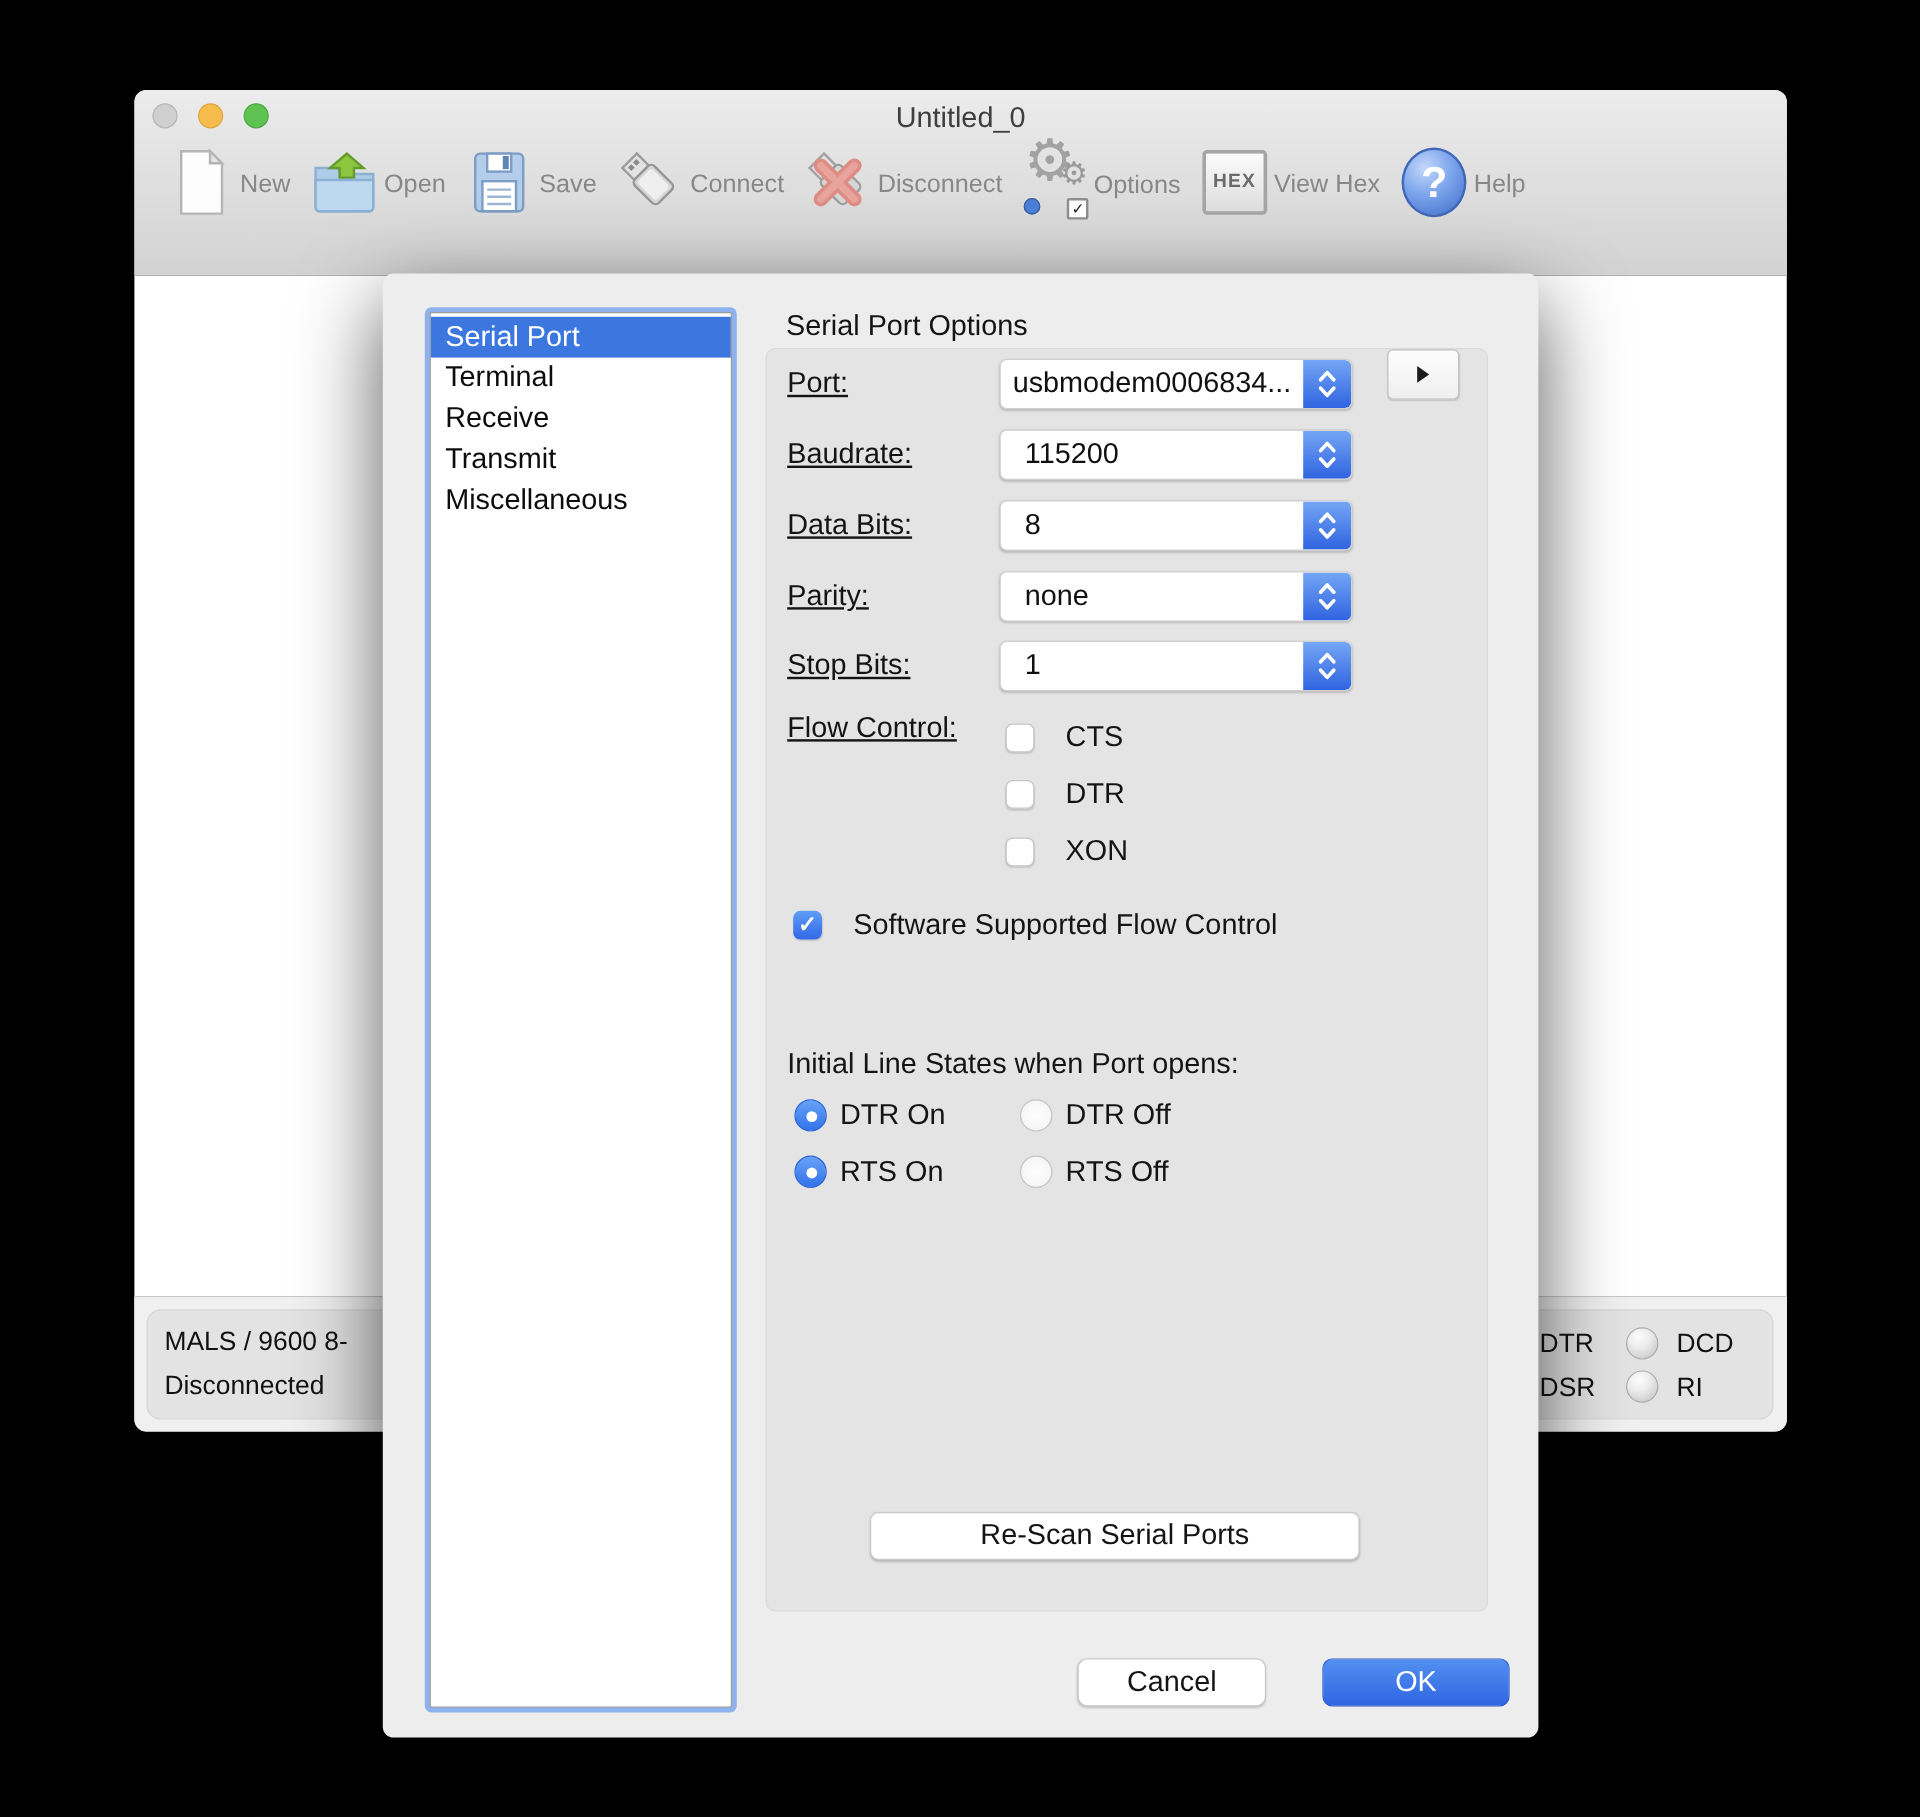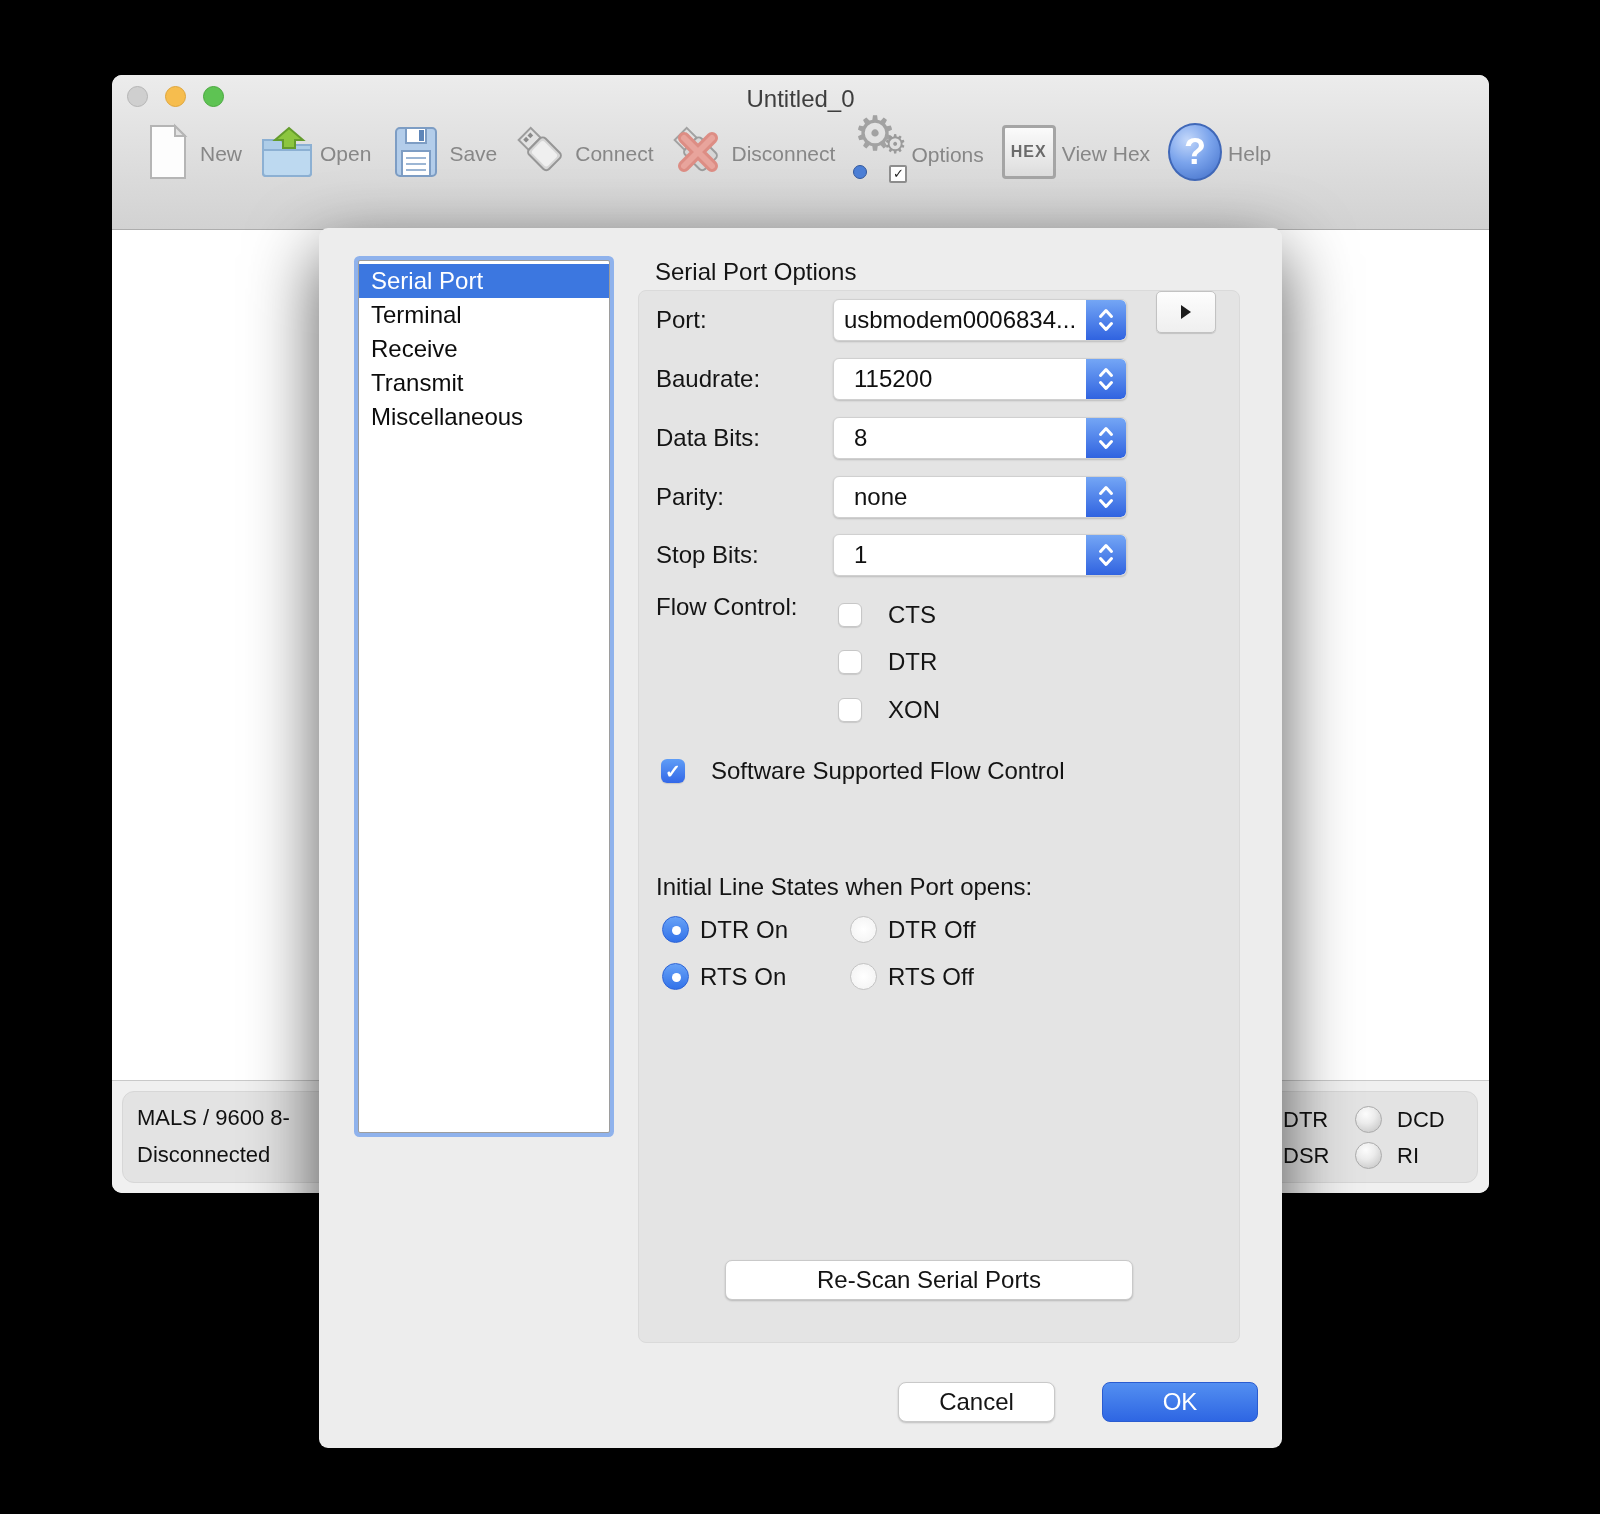--- a/index.html
+++ b/index.html
@@ -47,29 +47,29 @@
   .status-left{position:absolute;left:14px;top:13px;display:flex;flex-direction:column;gap:11px;
     font-size:22px;color:#111;white-space:nowrap;}
   .status-right{position:absolute;left:1160px;top:14px;display:grid;
     grid-template-columns:72px 42px auto;row-gap:9px;align-items:center;font-size:22px;color:#111;}
   .led{width:27px;height:27px;border-radius:50%;border:1px solid #ababab;
     background:radial-gradient(circle at 38% 28%,#fdfdfd 0%,#ececec 40%,#cfcfcf 78%,#c5c5c5 100%);}
 
   
   .dialog{position:absolute;left:319px;top:228px;width:963px;height:1220px;background:#ededed;
     border-radius:9px;box-shadow:0 25px 70px rgba(0,0,0,.65);}
-  .listbox{position:absolute;left:39px;top:32px;width:252px;height:873px;background:#fff;
+  .listbox{position:absolute;left:39px;top:32px;width:252px;height:1163px;background:#fff;
     border:1px solid #9d9d9d;box-shadow:0 0 0 4px #8fb2ec;border-radius:2px;padding-top:3px;}
   .lb-item{height:34px;line-height:34px;padding-left:12px;font-size:24px;color:#0c0c0c;cursor:default;}
   .lb-item.selected{background:#3c77e0;color:#fff;}
   .panel-title{position:absolute;left:336px;top:30px;font-size:24px;color:#141414;}
   .panel{position:absolute;left:319px;top:62px;width:602px;height:1053px;background:#e4e4e4;
     border:1px solid #dadada;border-radius:8px;}
 
-  .field-label{position:absolute;left:17px;height:42px;line-height:42px;font-size:24px;color:#141414;}
+  .field-label{position:absolute;left:17px;height:42px;line-height:42px;font-size:24px;color:#141414;text-decoration:underline;}
   .popup{position:absolute;left:194px;width:294px;height:42px;background:#fff;border:1px solid #d0d0d0;
     border-radius:6px;display:flex;align-items:center;box-shadow:0 1px 2px rgba(0,0,0,.18);overflow:hidden;cursor:default;}
   .popup .val{flex:1;padding-left:20px;font-size:24px;color:#101010;white-space:nowrap;}
   .popup.centered .val{text-align:center;padding-left:0;}
   .stepper{width:40px;align-self:stretch;background:linear-gradient(#74a6f5,#3063e0);
     display:flex;align-items:center;justify-content:center;border-radius:0 5px 5px 0;}
   .disclosure{position:absolute;left:517px;width:60px;height:42px;border:1px solid #c2c2c2;border-radius:5px;
     background:linear-gradient(#fdfdfd,#efefef);box-shadow:0 1px 1px rgba(0,0,0,.15);
     display:flex;align-items:center;justify-content:center;cursor:default;}
 

